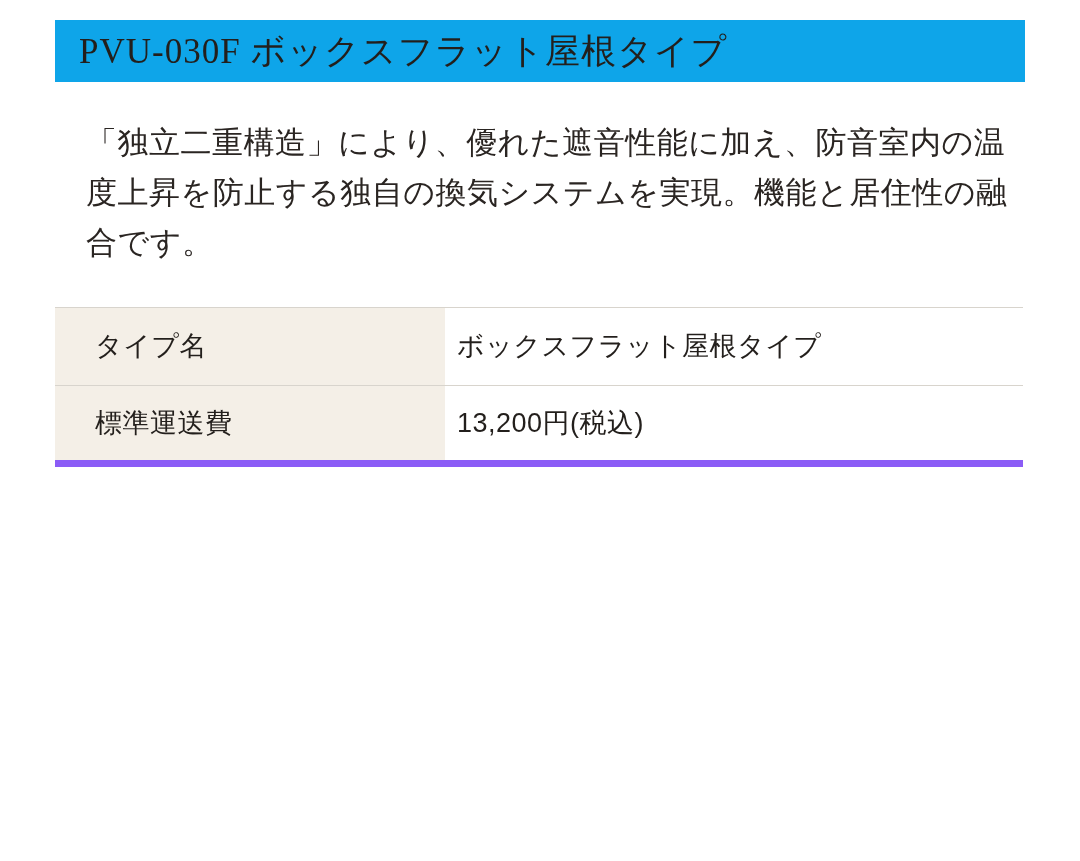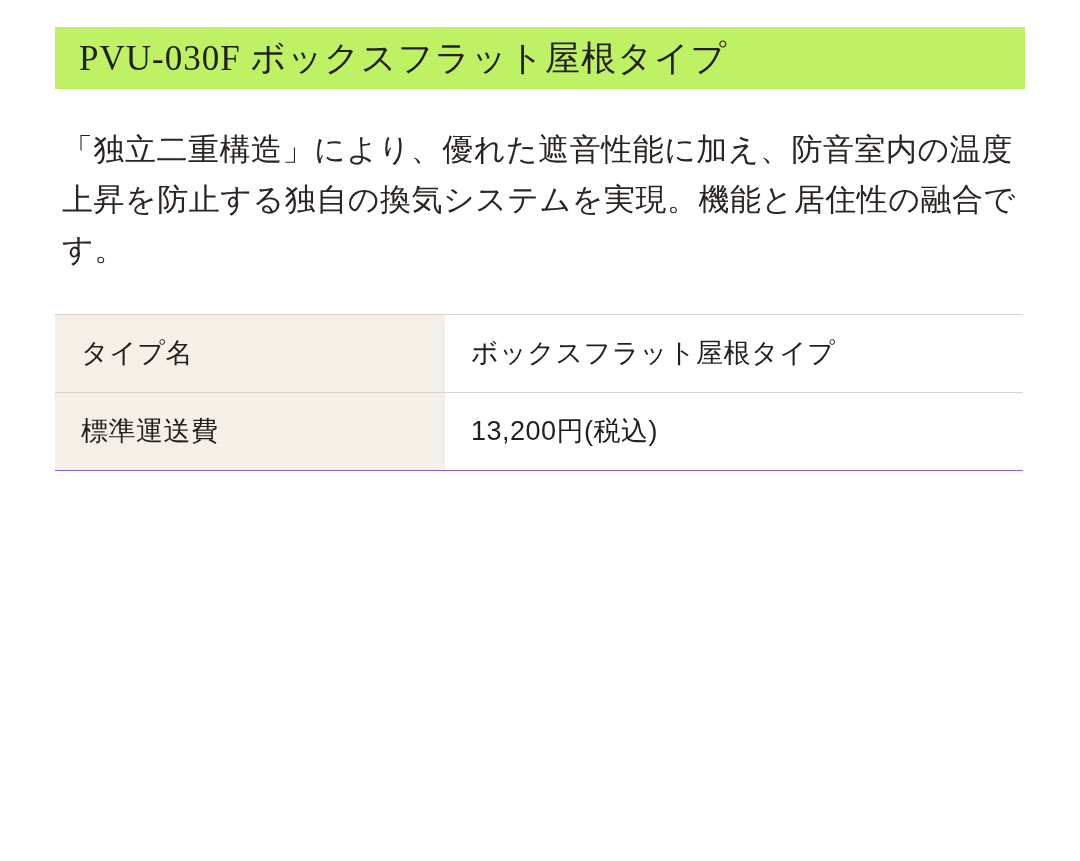--- a/index.html
+++ b/index.html
@@ -15,22 +15,22 @@
     overflow: hidden;
   }
   .page {
     position: relative;
     width: 1080px;
     height: 861px;
     box-sizing: border-box;
     padding: 0 55px;
   }
   .title-bar {
-    margin-top: 27px;
-    background: #bef264;
+    margin-top: 20px;
+    background: #0ea5e9;
     height: 62px;
     display: flex;
     align-items: center;
     padding-left: 24px;
     box-sizing: border-box;
   }
   .title-bar .title-text {
     font-family: "Liberation Serif", serif;
     font-size: 35px;
     letter-spacing: 1px;
@@ -38,20 +38,21 @@
     white-space: nowrap;
   }
   .lead {
     margin-top: 36px;
     padding: 0 7px;
     font-size: 31px;
     line-height: 1.62;
     letter-spacing: 0.5px;
     color: #2a2522;
     font-family: "Liberation Sans", sans-serif;
+    margin-left: 24px;
   }
   .spec-table {
     margin-top: 38px;
     width: 968px;
     border-collapse: collapse;
     table-layout: fixed;
   }
   .spec-table tr {
     height: 78px;
   }
@@ -60,30 +61,30 @@
     border-top: 1px solid #d8d4cd;
     vertical-align: middle;
     font-weight: normal;
     text-align: left;
     font-size: 27px;
     letter-spacing: 0.5px;
     color: #231f1c;
   }
   .spec-table tr:last-child th,
   .spec-table tr:last-child td {
-    border-bottom: 1px solid #8b5cf6;
+    border-bottom: 7px solid #8b5cf6;
   }
   .spec-table th {
     width: 390px;
     background: #f4efe7;
-    padding-left: 26px;
+    padding-left: 40px;
     box-sizing: border-box;
   }
   .spec-table td {
-    padding-left: 26px;
+    padding-left: 12px;
     box-sizing: border-box;
   }
 </style>
 </head>
 <body>
 
 <div class="page">
 
   <div class="title-bar">
     <span class="title-text">PVU-030F ボックスフラット屋根タイプ</span>

